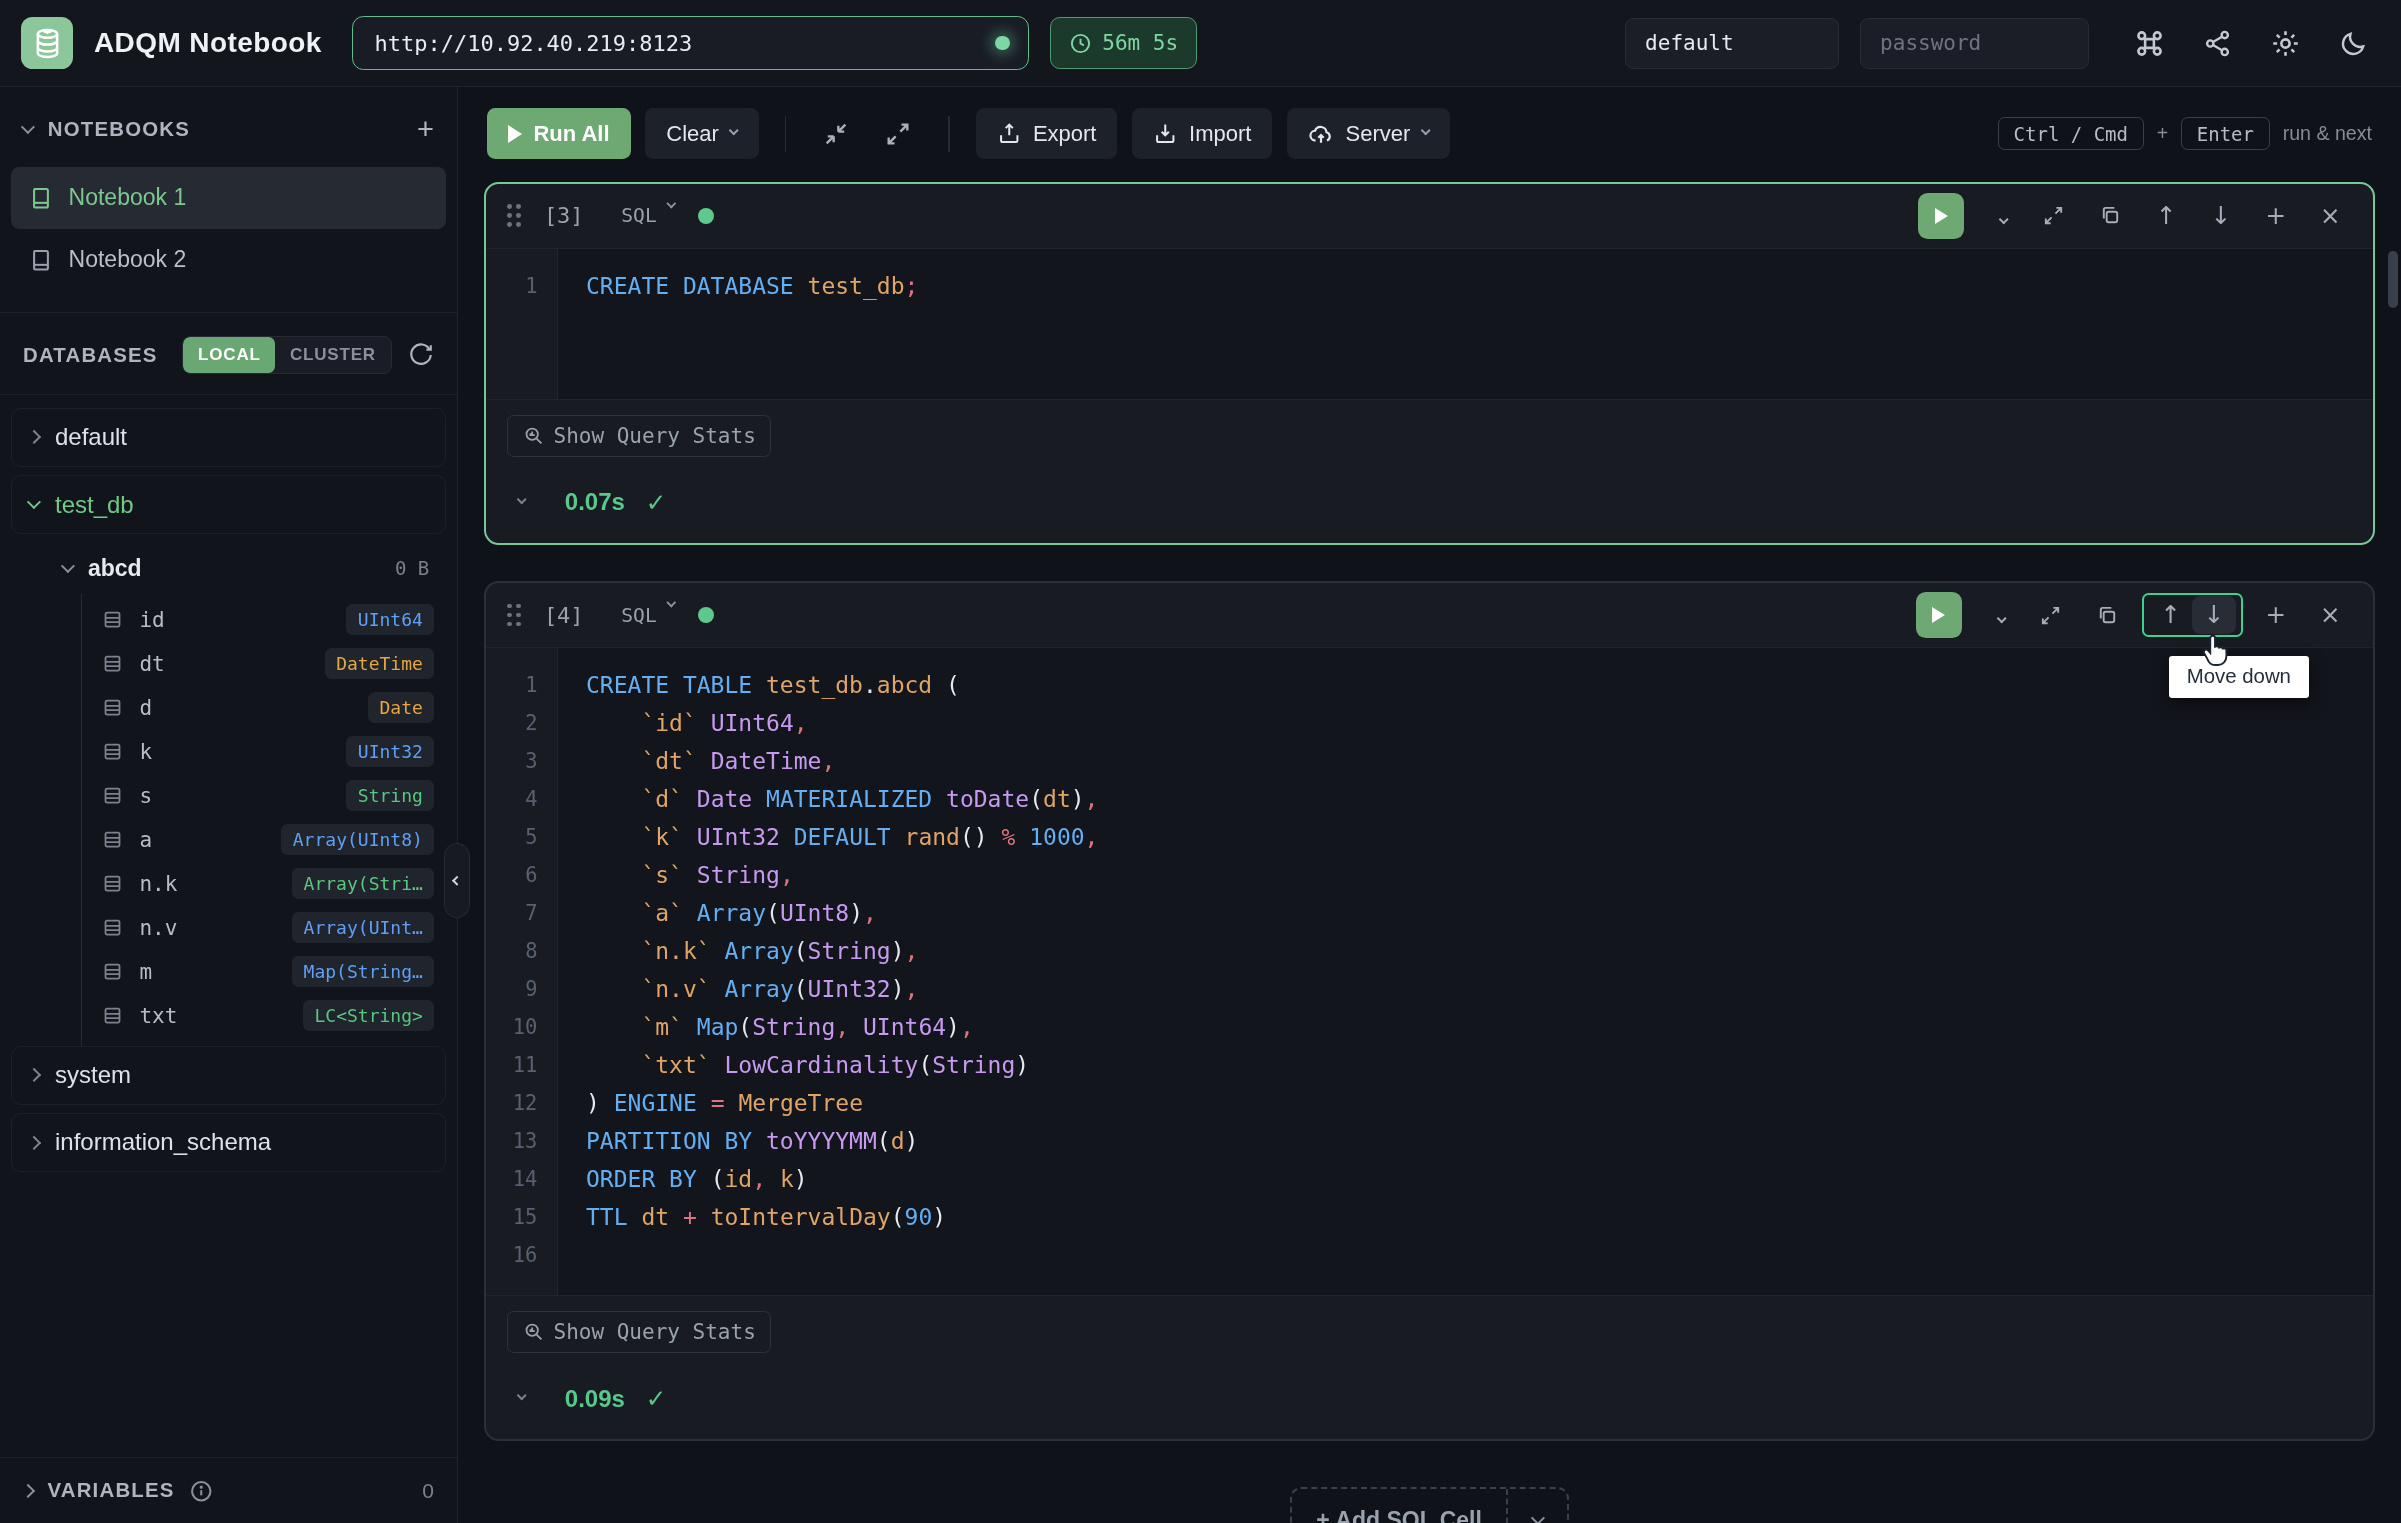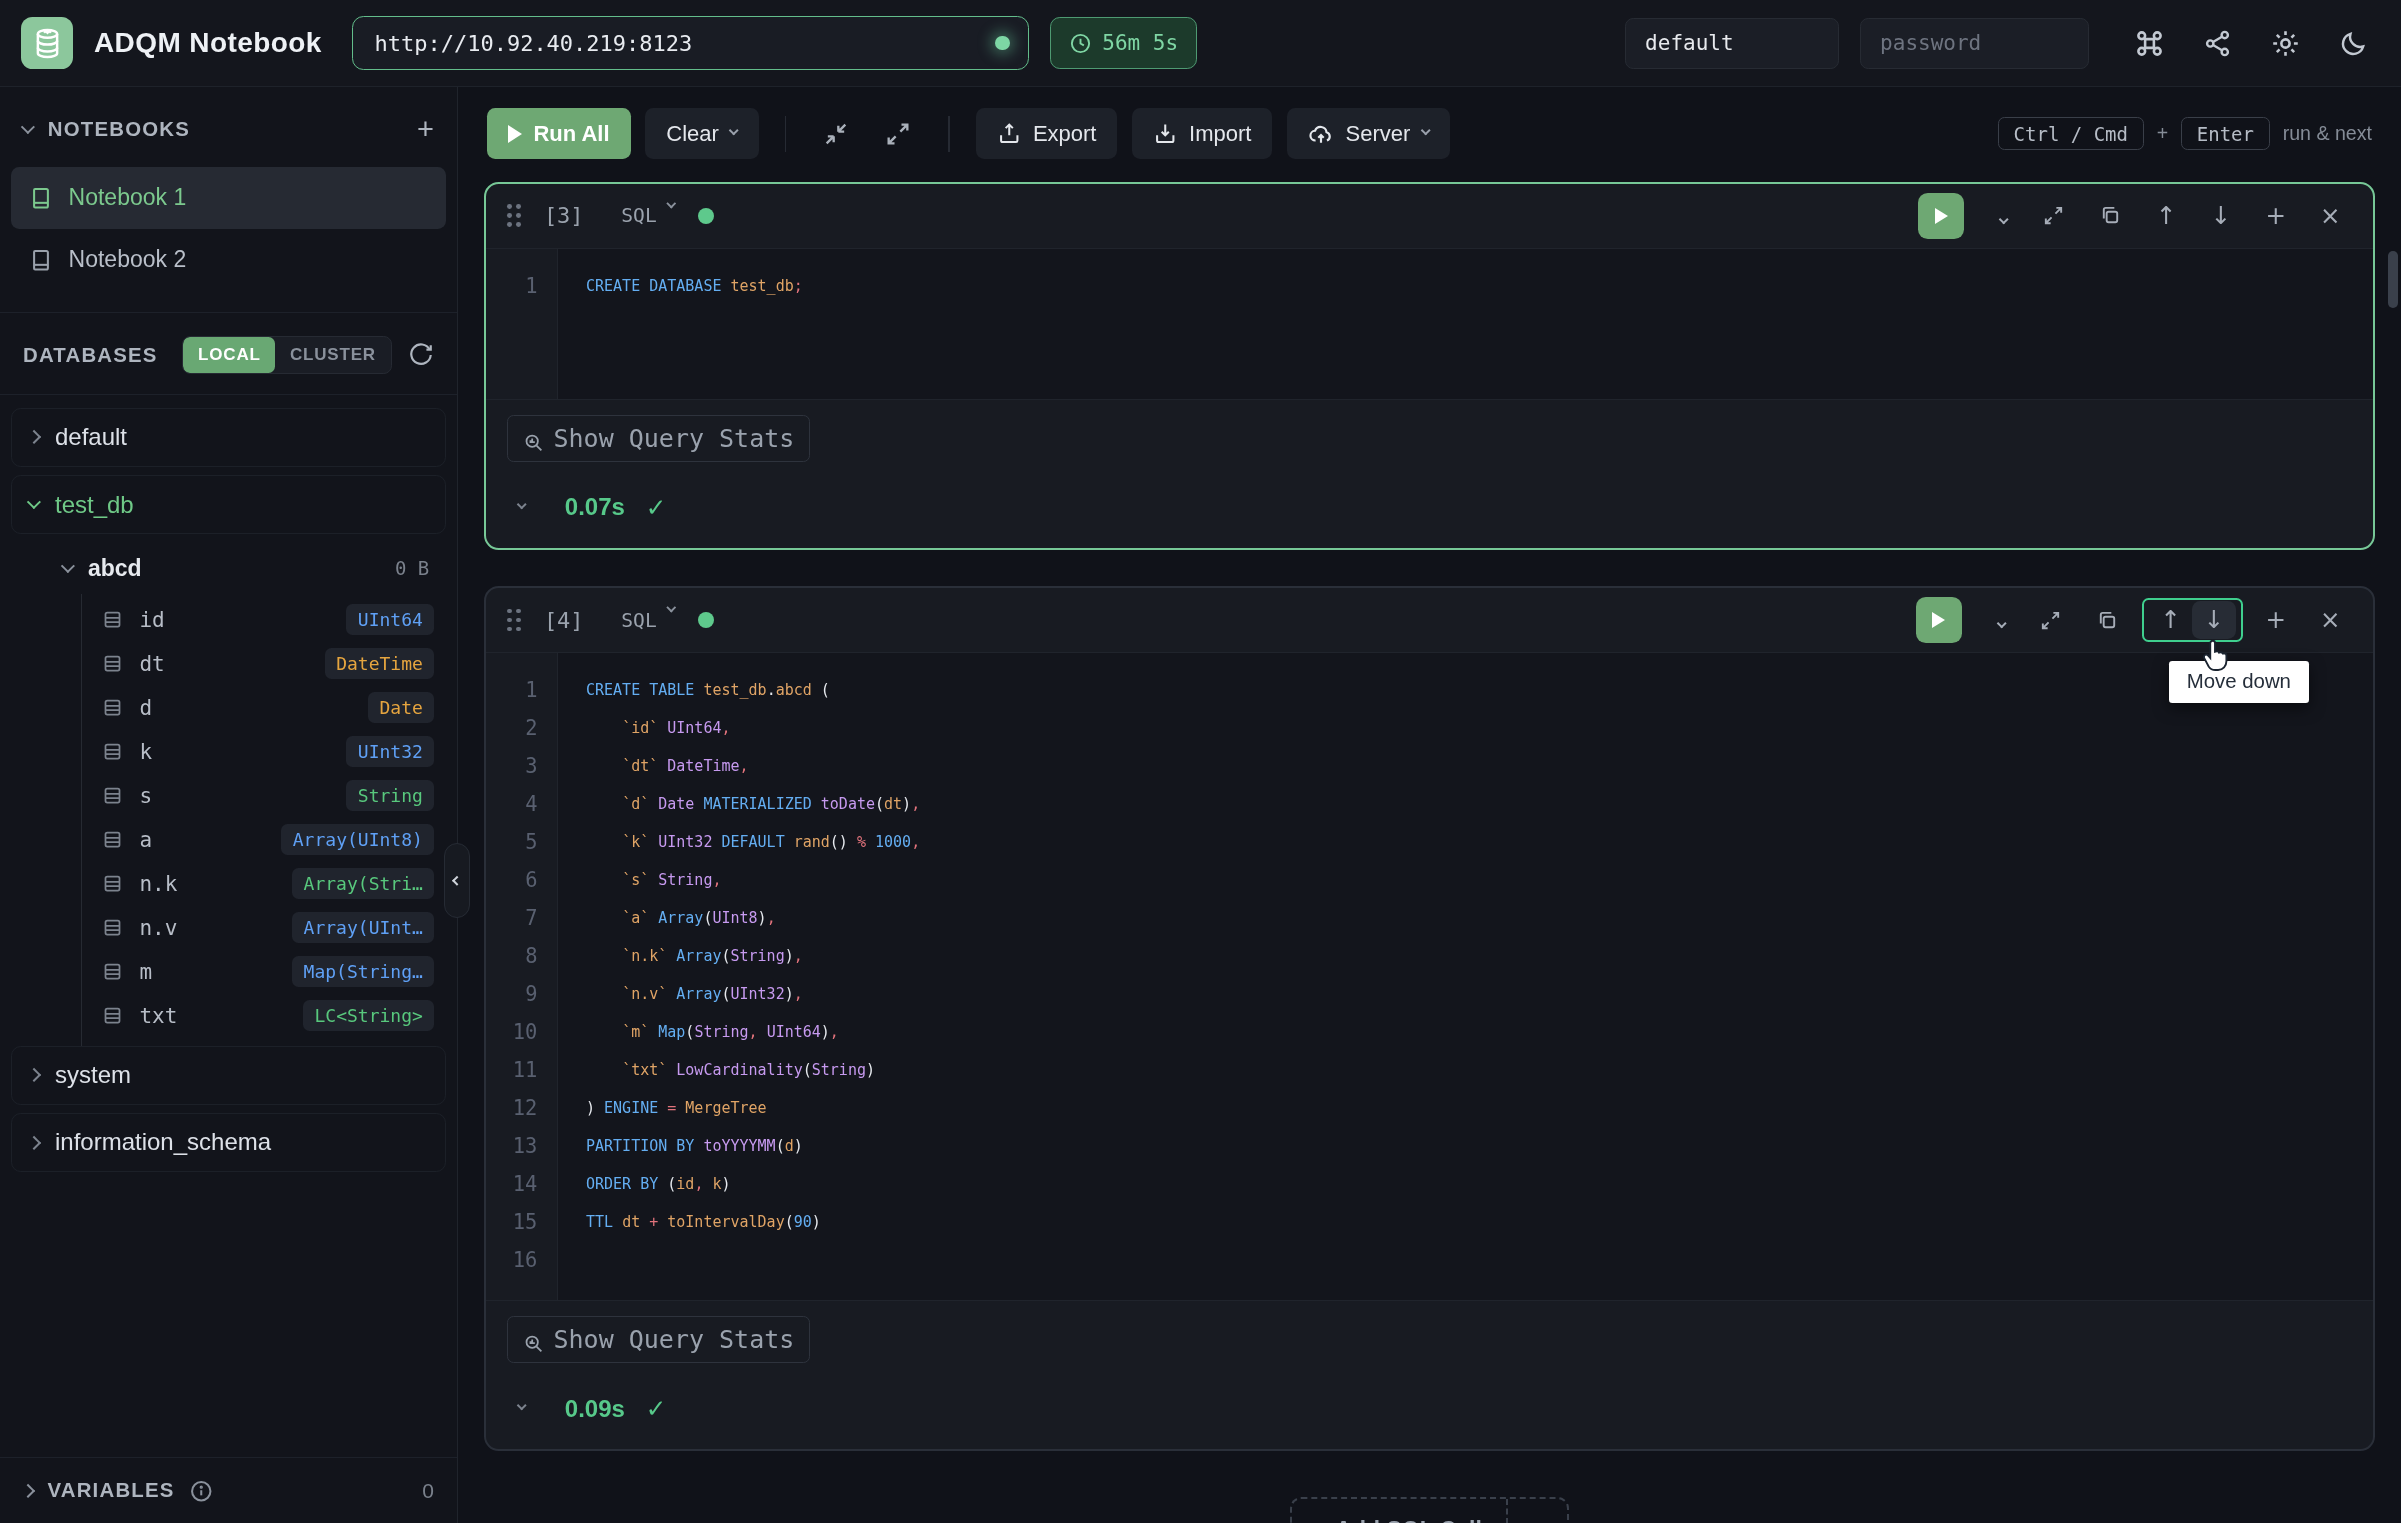--- a/index.html
+++ b/index.html
@@ -102,28 +102,28 @@
   .move-group .ctool.hovered { background:#272c35; border-radius:8.2px; }
   .tooltip { position:absolute; top:61px; left:24.5px; background:#ffffff; color:#252e3a; font-size:20.4px;
              padding:9.8px 18px; border-radius:3.3px; white-space:nowrap; box-shadow:0 4.9px 14.7px rgba(0,0,0,.5); z-index:20; }
   .cursor-hand { position:absolute; top:36px; left:52px; z-index:21; }
 
   .cell-code { display:flex; background:#13151c; border-top:1.6px solid #20242c; border-bottom:1.6px solid #20242c; }
   .gutter { width:72px; background:#181b22; border-right:1.6px solid #20242c; padding:18px 0 21px 0; flex:none; }
   .gutter div { height:38px; line-height:38px; text-align:right; padding-right:19.6px; color:#596070;
                 font-size:20.4px; font-family:"DejaVu Sans Mono",monospace; }
   .codecol { flex:1; padding:18px 0 21px 28px; }
-  .code-line { height:38px; line-height:38px; white-space:pre; font-size:15px; font-family:"DejaVu Sans Mono",monospace; }
+  .code-line { height:38px; line-height:38px; white-space:pre; font-size:23px; font-family:"DejaVu Sans Mono",monospace; }
   .tk-kw { color:#64aef2; } .tk-id { color:#e0a466; } .tk-type { color:#c79af0; }
   .tk-op { color:#e2737c; } .tk-punct { color:#e6e9ee; } .tk-num { color:#64aef2; }
   .cell3-pad { min-height:152px; }
 
   .cell-footer { padding:14.7px 21px 11.4px 21px; }
-  .stats-btn { display:flex; align-items:flex-end; gap:9.8px; border:1.6px solid #2e333d; border-radius:6.5px; background:none;
-               color:#9aa2ad; font-size:25px; font-family:"DejaVu Sans Mono",monospace; padding:8.2px 14.7px; cursor:pointer; }
+  .stats-btn { display:flex; align-items:center; gap:9.8px; border:1.6px solid #2e333d; border-radius:6.5px; background:none;
+               color:#9aa2ad; font-size:21px; font-family:"DejaVu Sans Mono",monospace; padding:8.2px 14.7px; cursor:pointer; }
   .result-row { display:flex; align-items:center; gap:21px; padding:31px 0 14.7px 11.4px; }
   .result-row .chev { width:7.4px; height:7.4px; border-color:#7c838e; }
   .duration { font-size:24px; font-weight:bold; color:#57c98a; margin-left:18px; }
   .check { font-size:24.5px; color:#57c98a; }
 
   
   .add-row { display:flex; justify-content:center; padding:46px 0 33px 0; }
   .add-cell { display:flex; align-items:stretch; border:2.5px dashed #3a404b; border-radius:11.4px; color:#9aa2ad; cursor:pointer; background:none; }
   .add-main { font-size:23px; font-weight:bold; padding:18px 24.5px; }
   .add-div { border-left:2.5px dashed #3a404b; }

